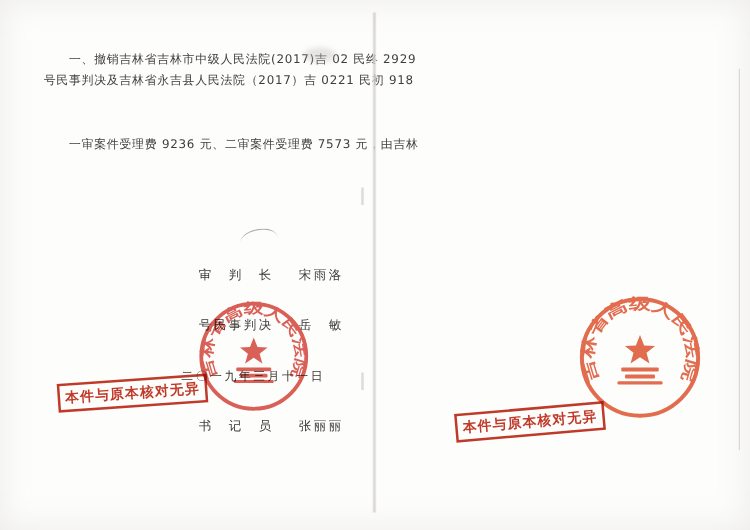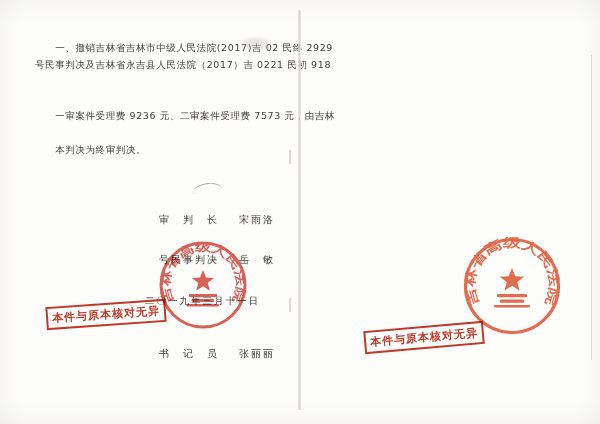--- a/index.html
+++ b/index.html
@@ -59,32 +59,31 @@
 </style>
 </head>
 <body>
 
 <div id="canvas">
 
   <div id="left-page" class="page lp">
     <div class="doc-line" style="top:40px">　　一、撤销吉林省吉林市中级人民法院(2017)吉 02 民终 2929</div>
     <div class="doc-line" style="top:57px">号民事判决及吉林省永吉县人民法院（2017）吉 0221 民初 918</div>
     <div class="doc-line" style="top:108px">　　一审案件受理费 9236 元、二审案件受理费 7573 元，由吉林</div>
-    <div class="doc-line" style="top:142px">　　本判决为终审判决。</div>
 
     <div class="sig-row" style="left:140px;top:202px">
       <span class="sig-role">审　判　长</span><span>　　</span><span class="sig-name">宋雨洛</span>
     </div>
     <div class="sig-row" style="left:140px;top:242px">
       <span class="sig-role">号民事判决</span><span>　　</span><span class="sig-name">岳　敏</span>
     </div>
 
     <div class="date-line" style="left:145px;top:295px">二〇一九年三月十一日</div>
 
-    <div class="sig-row" style="left:140px;top:336px">
+    <div class="sig-row" style="left:140px;top:323px">
       <span class="sig-role">书　记　员</span><span>　　</span><span class="sig-name">张丽丽</span>
     </div>
   </div>
 
   <div id="right-page" class="page rp">
     
     
     
     
     

